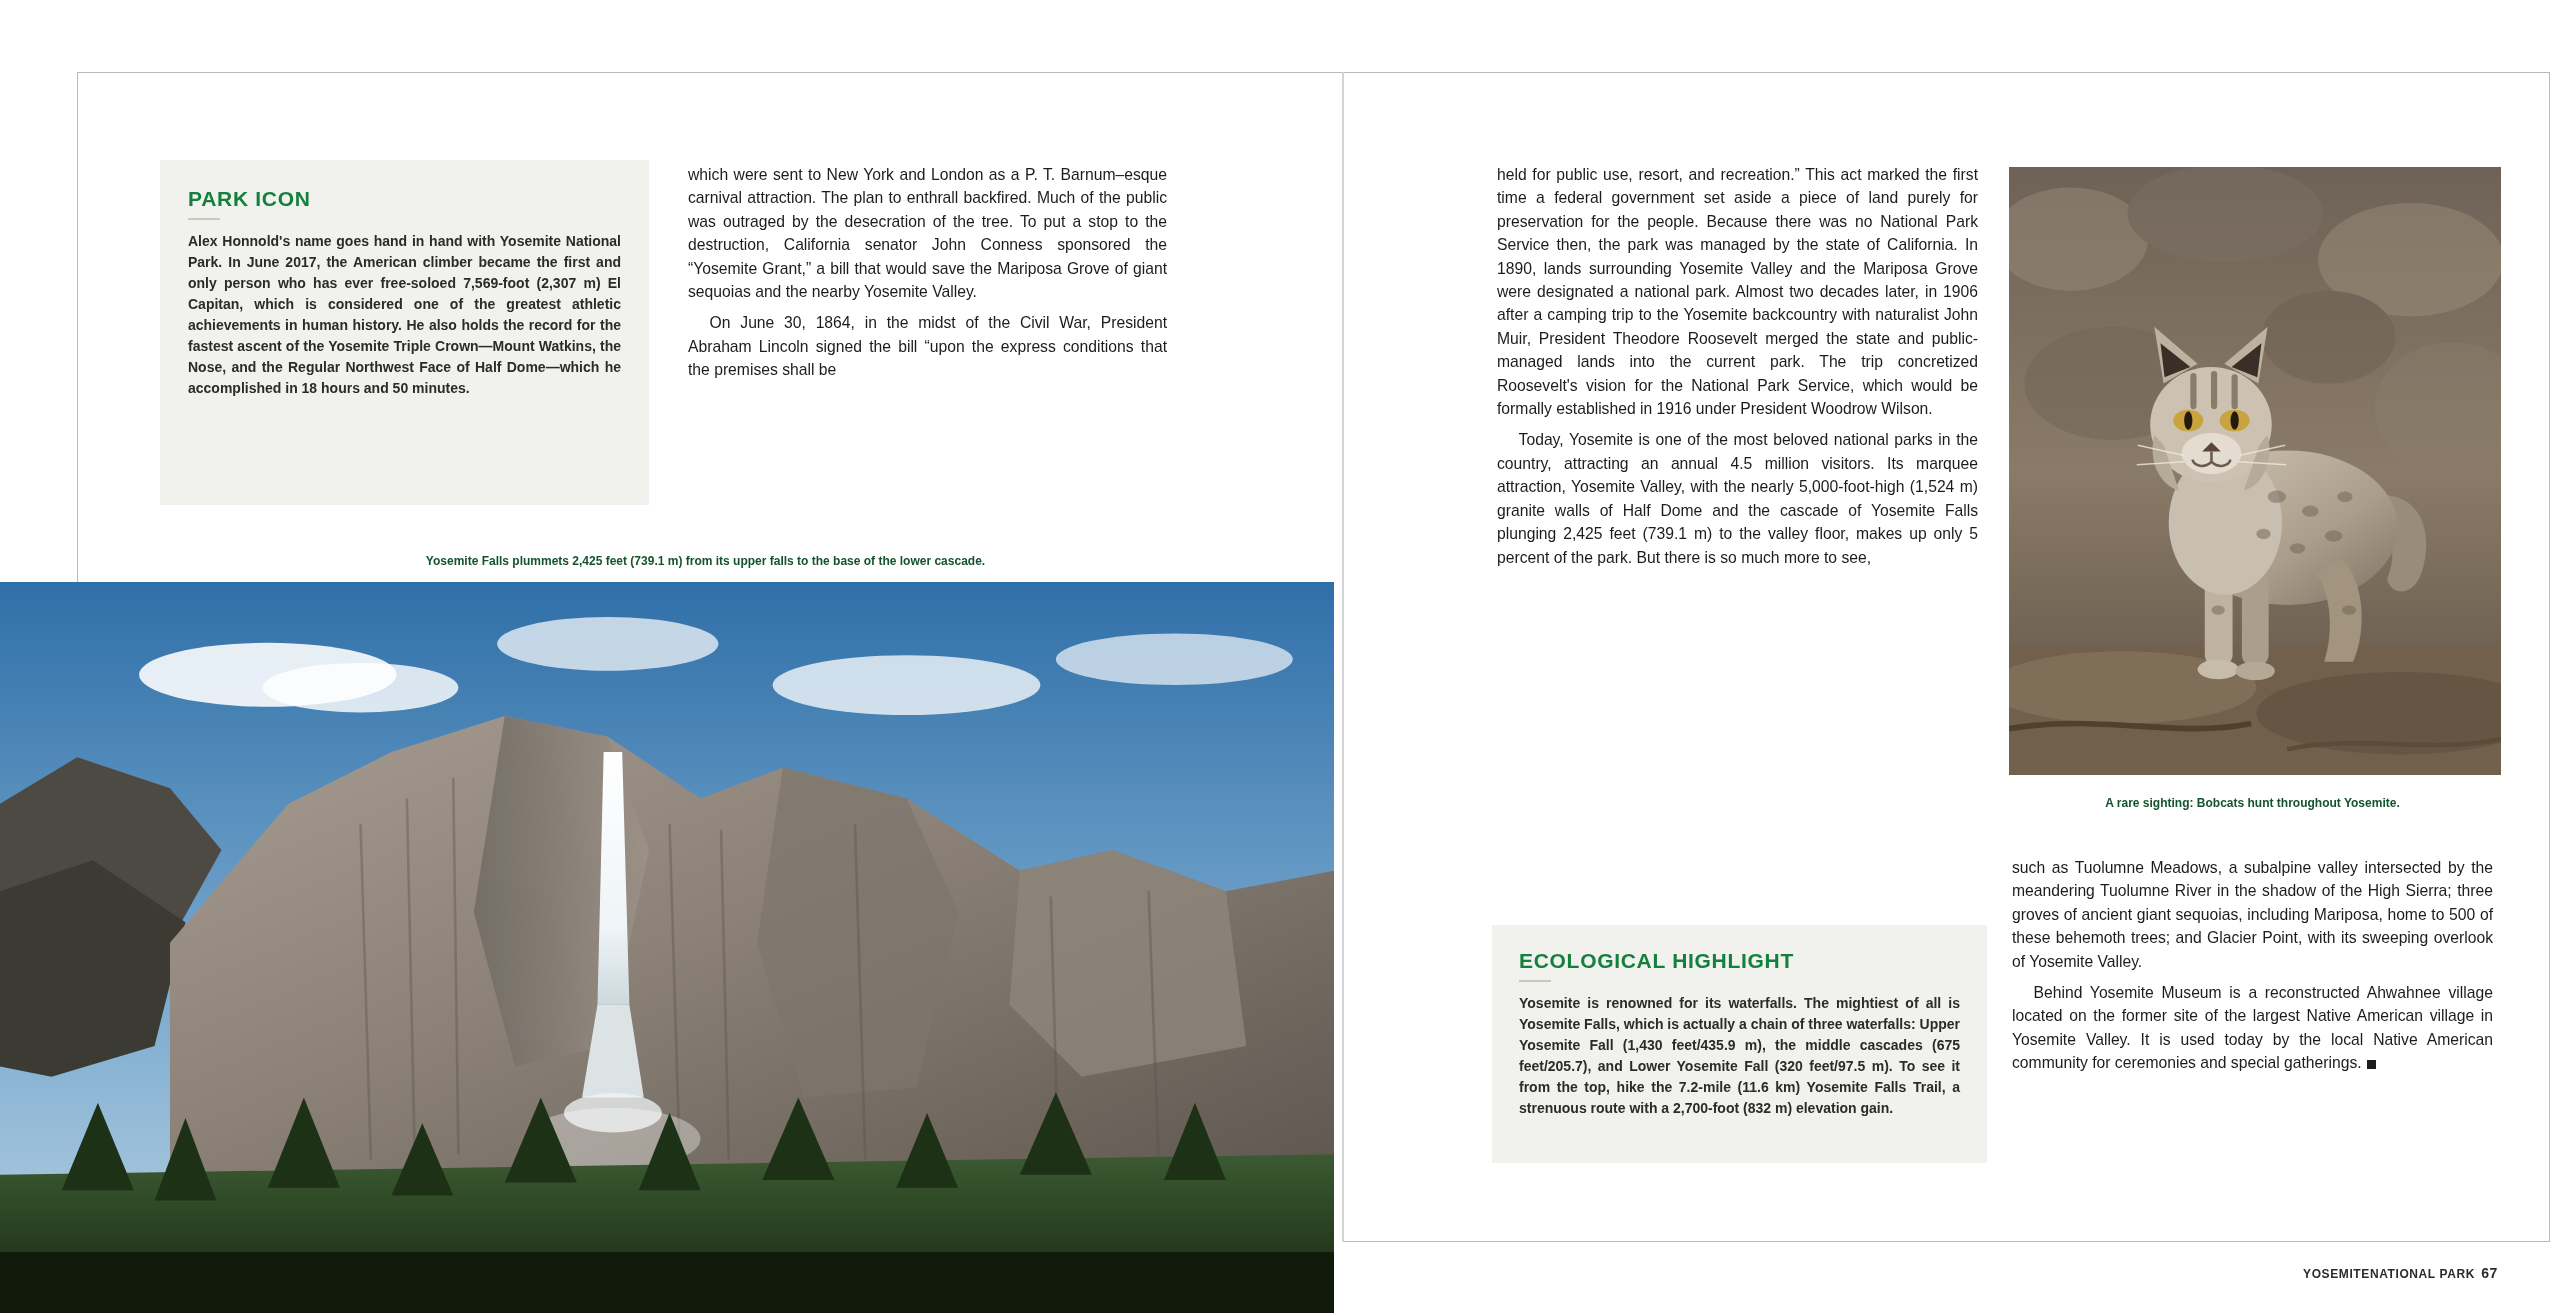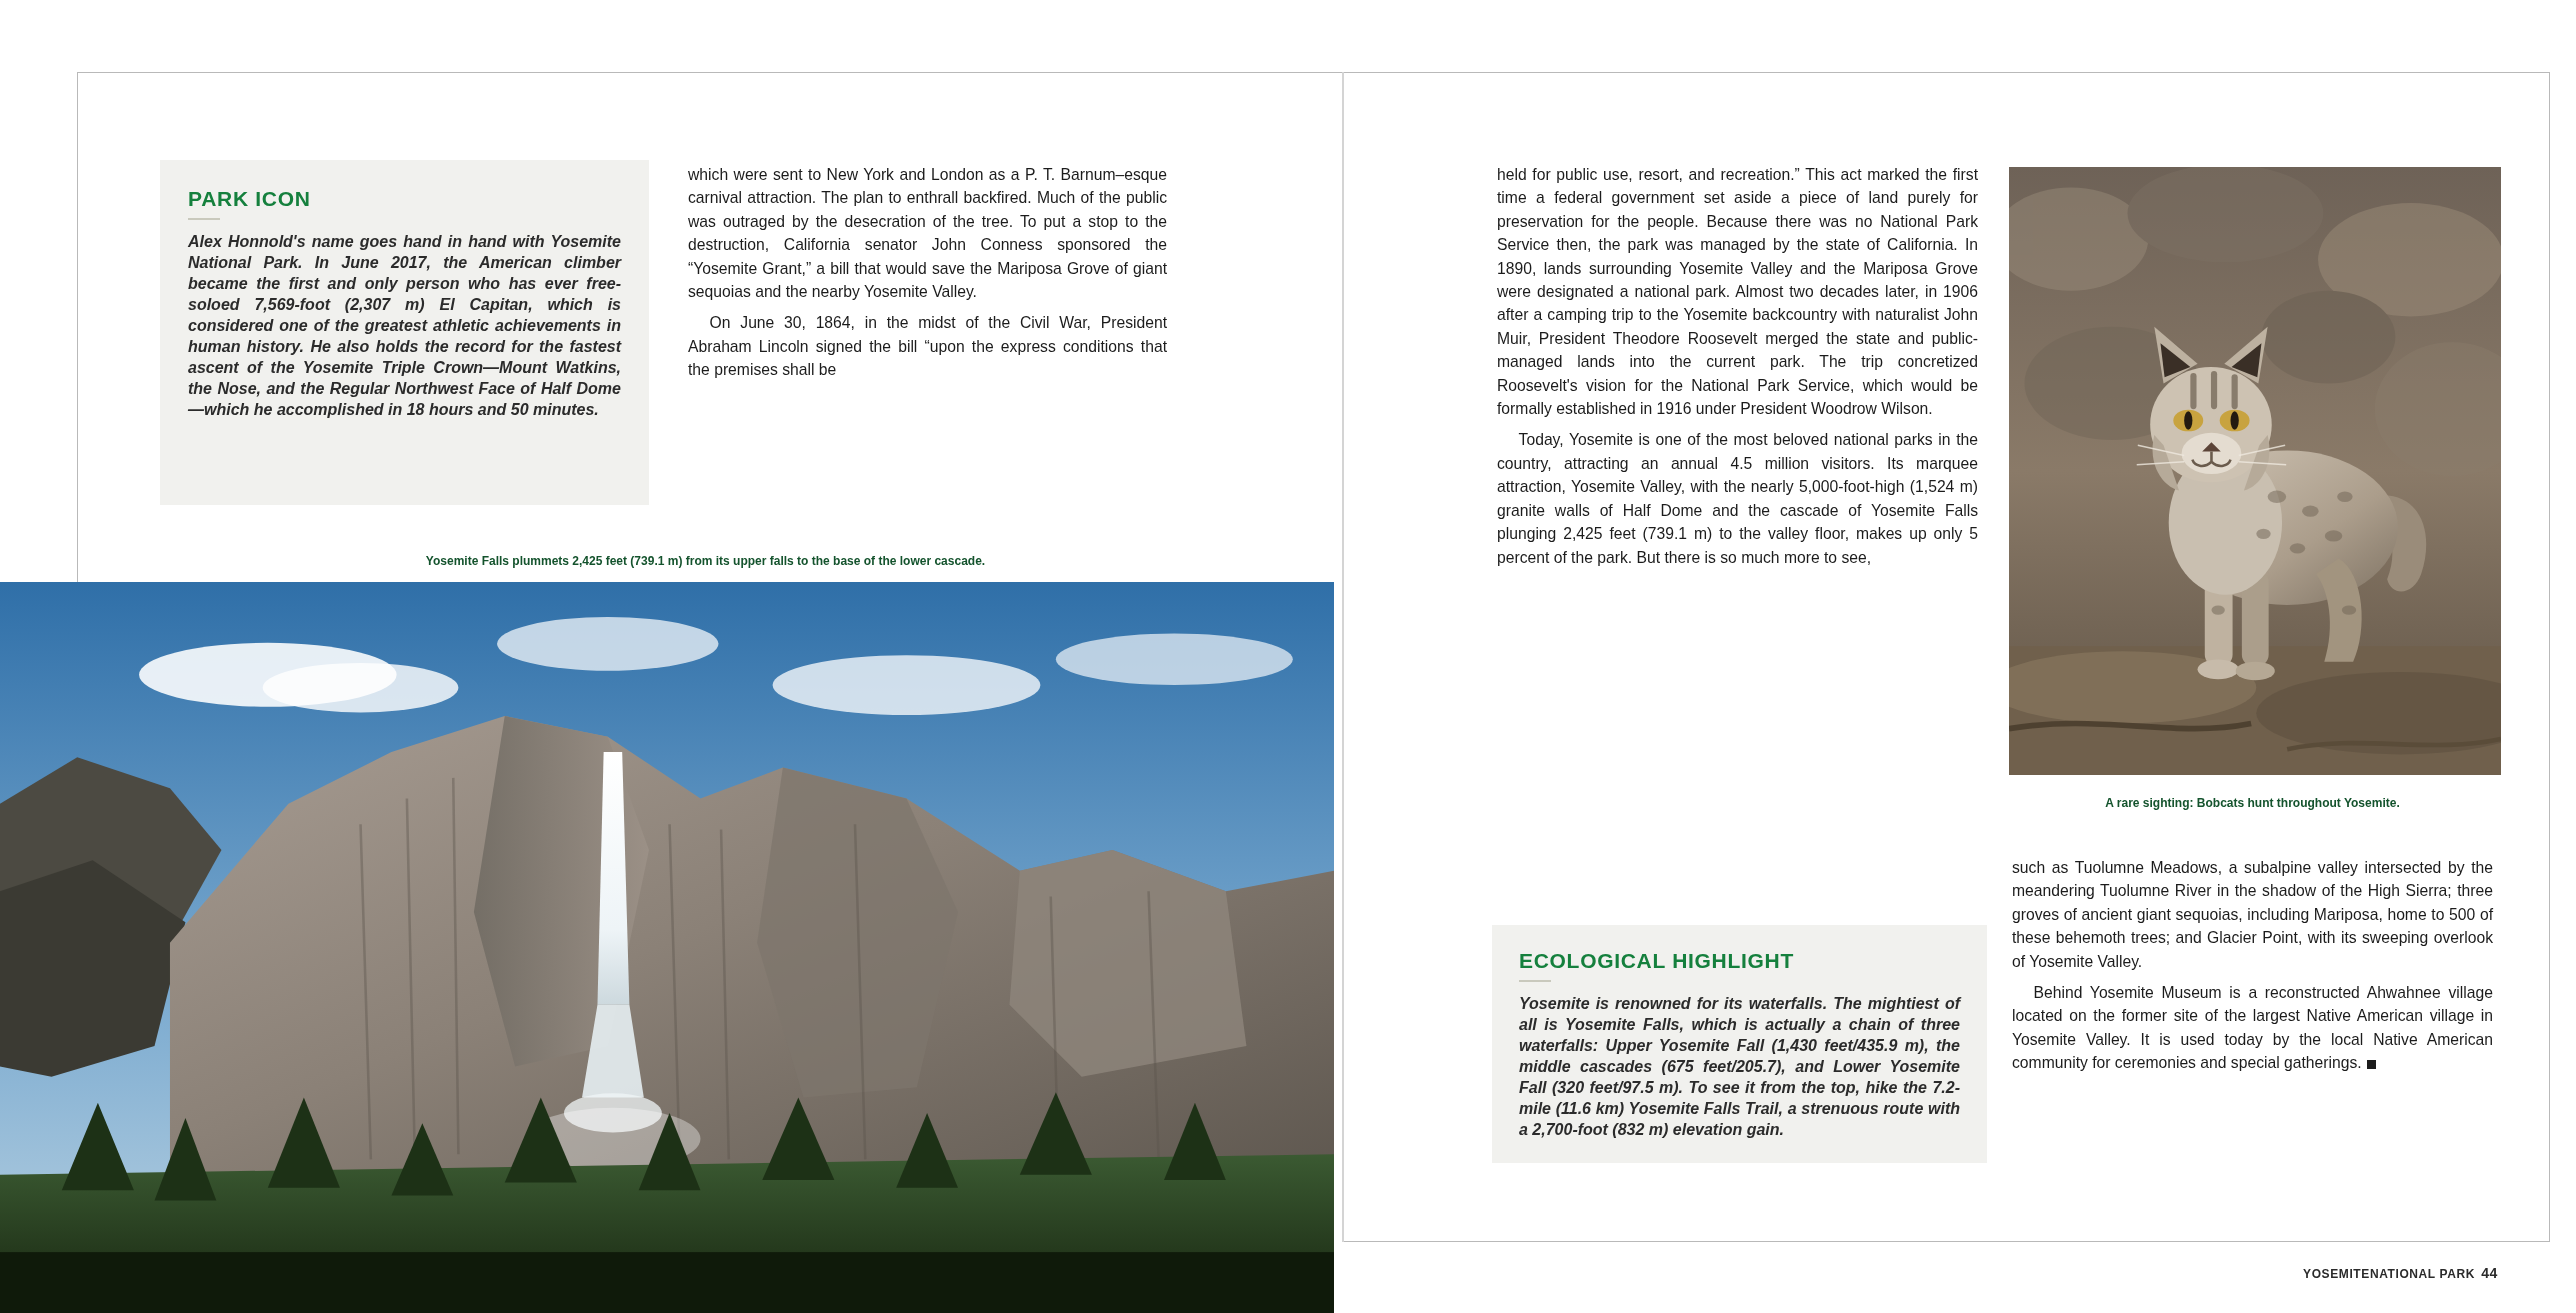--- a/index.html
+++ b/index.html
@@ -60,26 +60,25 @@
     margin: 0 0 7.2px 0;
     text-transform: uppercase;
   }
   .sidebar-rule {
     width: 32px;
     height: 1.5px;
     background: #c9c9bd;
     margin-bottom: 11.3px;
   }
   .sidebar-body {
-    font-size: 16px;
+    font-size: 14px;
     line-height: 21px;
     text-align: justify;
     color: #2b2b2b;
     font-weight: 600;
-    font-style: italic;
   }
 
   #sidebar-park-icon {
     left: 160px; top: 160px;
     width: 489px; height: 345px;
     padding: 27px 28px 20.6px 28px;
   }
   #sidebar-eco {
     left: 1492px; top: 925px;
     width: 495px; height: 238px;
@@ -352,17 +351,17 @@
   </div>
 
   <div class="caption" id="caption-bobcat">A rare sighting: Bobcats hunt throughout Yosemite.</div>
 
   <div class="col" id="col-3">
     <p>such as Tuolumne Meadows, a subalpine valley intersected by the meandering Tuolumne River in the shadow of the High Sierra; three groves of ancient giant sequoias, including Mariposa, home to 500 of these behemoth trees; and Glacier Point, with its sweeping overlook of Yosemite Valley.</p>
     <p><span>Behind Yosemite Museum is a reconstructed Ahwahnee village located on the former site of the largest Native American village in Yosemite Valley. It is used today by the local Native American community for ceremonies and special gatherings.</span><span class="endmark"></span></p>
   </div>
 
   <div class="footer">
-    <span>YOSEMITENATIONAL PARK</span><span class="pagenum">44</span>
+    <span>YOSEMITENATIONAL PARK</span><span class="pagenum">67</span>
   </div>
 
 </div>
 
 
 </body></html>

